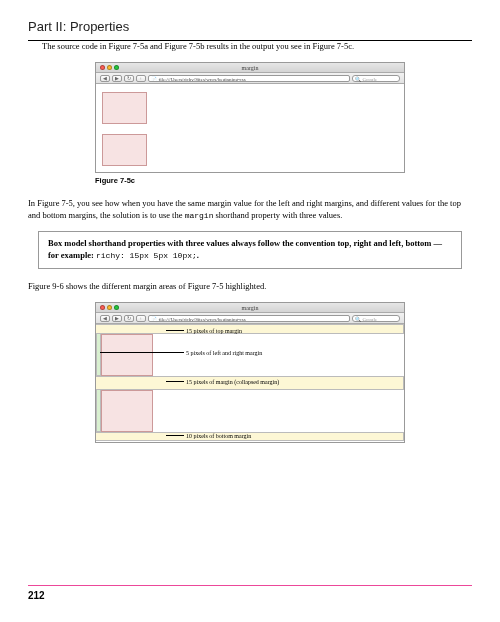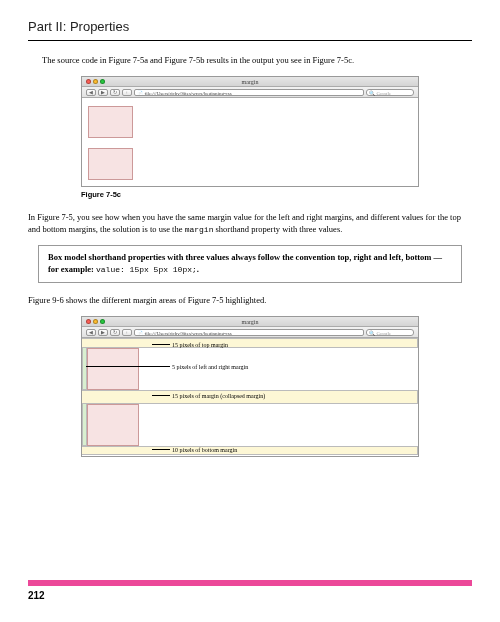--- a/index.html
+++ b/index.html
@@ -13,27 +13,26 @@
     color: #000;
     line-height: 1.35;
   }
   .header {
     font-family: Helvetica, Arial, sans-serif;
     font-size: 13px;
     font-weight: 400;
     color: #222;
     border-bottom: 1px solid #000;
     padding-bottom: 4px;
-    margin-bottom: 14px;
   }
   .para { margin-bottom: 10px; }
   .indent { margin-left: 14px; }
   .screenshot-wrap {
     margin: 0 auto 6px auto;
-    width: 338px;
+    width: 310px;
   }
   .screenshot {
     border: 1px solid #999;
     background: #f7f7f7;
     overflow: hidden;
   }
   .titlebar {
     height: 10px;
     background: linear-gradient(#e6e6e6, #d4d4d4);
     border-bottom: 1px solid #aaa;
@@ -194,21 +193,21 @@
   }
   code {
     font-family: 'Courier New', monospace;
     font-size: 8px;
   }
   .footer {
     position: absolute;
     bottom: 20px;
     left: 28px;
     right: 28px;
-    border-top: 6px solid #ec4899;
+    border-top: 1px solid #ec4899;
     padding-top: 3px;
     font-family: Helvetica, Arial, sans-serif;
     font-size: 10px;
     font-weight: bold;
   }
 </style>
 </head>
 <body>
 
 <div class="header">Part II: Properties</div>
@@ -237,21 +236,21 @@
     </div>
   </div>
   <div class="caption">Figure 7-5c</div>
 </div>
 
 <p class="para">
   <span>In Figure 7-5, you see how when you have the same margin value for the left and right margins, and different values for the top and bottom margins, the solution is to use the </span><code>margin</code><span> shorthand property with three values.</span>
 </p>
 
 <div class="callout-box">
-  <b><span>Box model shorthand properties with three values always follow the convention top, right and left, bottom — for example: </span></b><code>value: 15px 5px 10px;</code><b><span>.</span></b>
+  <b><span>Box model shorthand properties with three values always follow the convention top, right and left, bottom — for example: </span></b><code>richy: 15px 5px 10px;</code><b><span>.</span></b>
 </div>
 
 <p class="para">Figure 9-6 shows the different margin areas of Figure 7-5 highlighted.</p>
 
 <div class="screenshot-wrap">
   <div class="screenshot">
     <div class="titlebar">
       <span class="tl-dot r"></span>
       <span class="tl-dot y"></span>
       <span class="tl-dot g"></span>

